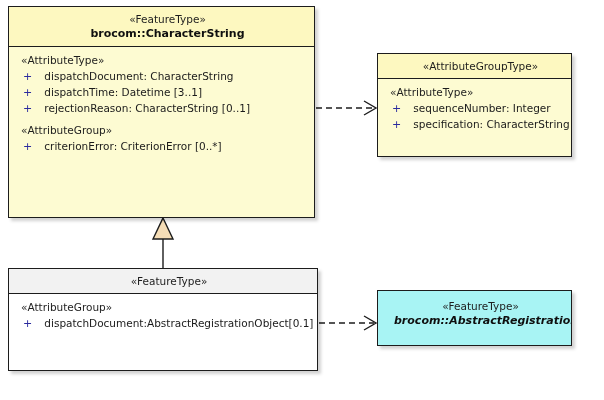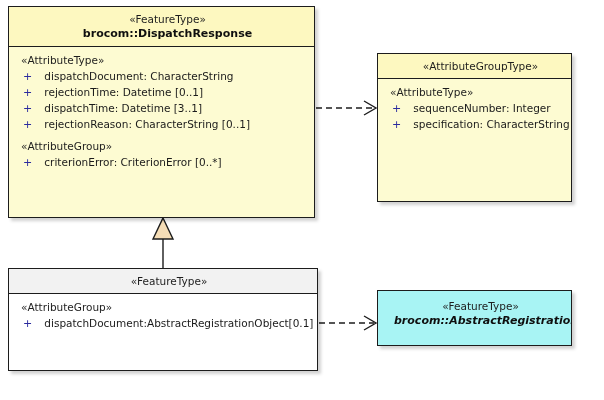--- a/index.html
+++ b/index.html
@@ -128,53 +128,49 @@
 
     <g>
       <line x1="319" y1="323" x2="374" y2="323" stroke="#1c1c1c" stroke-width="1.4" stroke-dasharray="6,4"></line>
       <polyline points="364,316 376,323 364,330" fill="none" stroke="#1c1c1c" stroke-width="1.4"></polyline>
     </g>
   </svg>
 
   <div class="uml-class box-yellow" style="left:8px; top:6px; width:307px; height:212px;">
     <div class="hdr">
       <span class="stereo">«FeatureType»</span>
-      <span class="cname">brocom::DispatchResponse</span>
+      <span class="cname">brocom::CharacterString</span>
     </div>
     <div class="body">
 
       <div class="compartment-label">«AttributeType»</div>
 
       <div class="attr-row">
         <span class="vis">+</span>
         <span class="sig">dispatchDocument: CharacterString</span>
       </div>
       <div class="attr-row">
         <span class="vis">+</span>
-        <span class="sig">rejectionTime: Datetime [0..1]</span>
-      </div>
-      <div class="attr-row">
-        <span class="vis">+</span>
         <span class="sig">dispatchTime: Datetime [3..1]</span>
       </div>
       <div class="attr-row">
         <span class="vis">+</span>
         <span class="sig">rejectionReason: CharacterString [0..1]</span>
       </div>
 
       <div class="compartment-label" style="margin-top:6px;">«AttributeGroup»</div>
 
       <div class="attr-row">
         <span class="vis">+</span>
         <span class="sig">criterionError: CriterionError [0..*]</span>
       </div>
     </div>
   </div>
 
-  <div class="uml-class box-yellow" style="left:377px; top:53px; width:195px; height:149px;">
+  <div class="uml-class box-yellow" style="left:377px; top:53px; width:195px; height:104px;">
     <div class="hdr">
       <span class="stereo">«AttributeGroupType»</span>
     </div>
     <div class="body">
       <div class="compartment-label">«AttributeType»</div>
 
       <div class="attr-row">
         <span class="vis">+</span>
         <span class="sig">sequenceNumber: Integer</span>
       </div>

